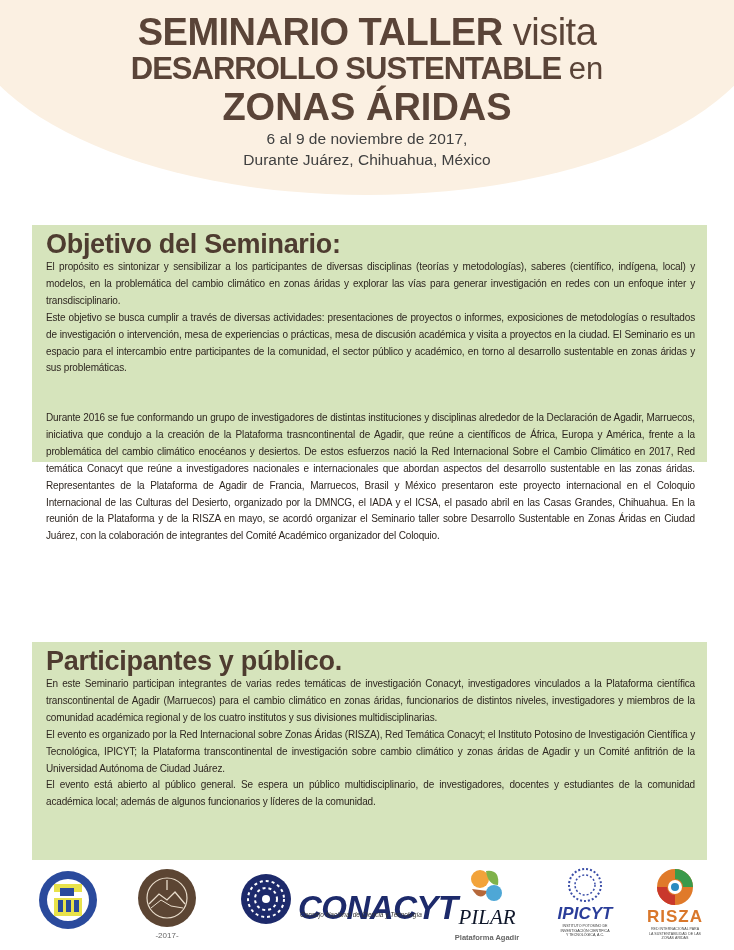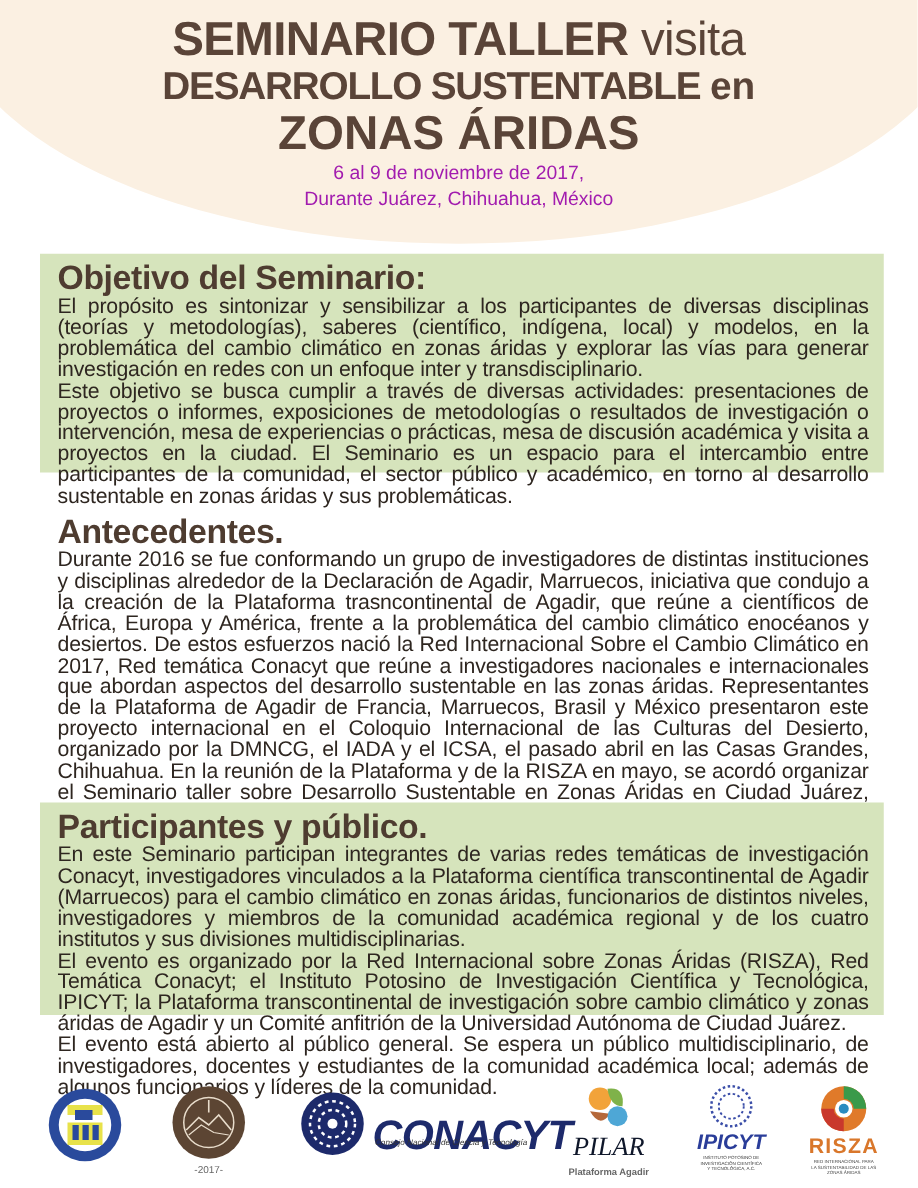--- a/index.html
+++ b/index.html
@@ -4,27 +4,27 @@
 <style>
   html, body { margin:0; padding:0; background:#ffffff; }
   body { width:734px; height:950px; position:relative; overflow:hidden;
          font-family:"Liberation Sans", sans-serif; color:#4a3b30; }
   .ellipse { position:absolute; left:-40px; top:-190px; width:814px; height:385px;
              border-radius:50%; background:#fbf0e2; }
   .header { position:absolute; left:0; top:12px; width:734px; text-align:center; }
   .t1 { font-size:38px; line-height:40px; color:#5a4438; font-weight:bold; letter-spacing:-0.5px; }
   .t1 .light { font-weight:normal; }
   .t2 { font-size:31px; line-height:34px; color:#5a4438; font-weight:bold; letter-spacing:-1px; }
-  .t2 .light { font-weight:bold; letter-spacing:0;margin-top:36px; }
+  .t2 .light { font-weight:normal; letter-spacing:0;margin-top:36px; }
   .t3 { font-size:38px; line-height:42px; color:#5a4438; font-weight:bold; }
-  .sub { font-size:15.5px; line-height:21px; color:#a21caf; }
+  .sub { font-size:15.5px; line-height:21px; color:#404040; }
   .box { position:absolute; left:32px; width:675px; box-sizing:border-box; padding:4px 12px 6px 14px; }
   .green { background:#d6e4bc; }
   .box h2 { margin:0; font-size:27px; line-height:30px; color:#4e3c30; font-weight:bold; letter-spacing:-0.3px; }
-  .box p { margin:0; font-size:17px; line-height:16.9px; text-align:justify; color:#2e2620;
+  .box p { margin:0; font-size:10px; line-height:16.9px; text-align:justify; color:#2e2620;
            font-family:"Liberation Sans Narrow","Liberation Sans", sans-serif; letter-spacing:-0.15px; }
   .logos { position:absolute; left:0; top:865px; width:734px; height:85px; }
   .logo { position:absolute; }
   .cap { position:absolute; font-size:8px; color:#666; text-align:center; width:100%; }
 </style>
 </head>
 <body>
 
 <div class="ellipse"></div>
 
@@ -35,32 +35,31 @@
   </div>
   <div class="t2">
     <span>DESARROLLO SUSTENTABLE</span>
     <span class="light">en</span>
   </div>
   <div class="t3">ZONAS ÁRIDAS</div>
   <div class="sub">6 al 9 de noviembre de 2017,</div>
   <div class="sub">Durante Juárez, Chihuahua, México</div>
 </div>
 
-<div class="box green" style="top:203px;height:175px;">
+<div class="box green" style="top:225px;height:237px;">
   <h2>Objetivo del Seminario:</h2>
   <p>El propósito es sintonizar y sensibilizar a los participantes de diversas disciplinas (teorías y metodologías), saberes (científico, indígena, local) y modelos, en la problemática del cambio climático en zonas áridas y explorar las vías para generar investigación en redes con un enfoque inter y transdisciplinario.</p>
   <p>Este objetivo se busca cumplir a través de diversas actividades: presentaciones de proyectos o informes, exposiciones de metodologías o resultados de investigación o intervención, mesa de experiencias o prácticas, mesa de discusión académica y visita a proyectos en la ciudad. El Seminario es un espacio para el intercambio entre participantes de la comunidad, el sector público y académico, en torno al desarrollo sustentable en zonas áridas y sus problemáticas.</p>
 </div>
 
 <div class="box" style="top:406px;height:225px;">
-  <h2>Antecedentes.</h2>
   <p>Durante 2016 se fue conformando un grupo de investigadores de distintas instituciones y disciplinas alrededor de la Declaración de Agadir, Marruecos, iniciativa que condujo a la creación de la Plataforma trasncontinental de Agadir, que reúne a científicos de África, Europa y América, frente a la problemática del cambio climático enocéanos y desiertos. De estos esfuerzos nació la Red Internacional Sobre el Cambio Climático en 2017, Red temática Conacyt que reúne a investigadores nacionales e internacionales que abordan aspectos del desarrollo sustentable en las zonas áridas. Representantes de la Plataforma de Agadir de Francia, Marruecos, Brasil y México presentaron este proyecto internacional en el Coloquio Internacional de las Culturas del Desierto, organizado por la DMNCG, el IADA y el ICSA, el pasado abril en las Casas Grandes, Chihuahua. En la reunión de la Plataforma y de la RISZA en mayo, se acordó organizar el Seminario taller sobre Desarrollo Sustentable en Zonas Áridas en Ciudad Juárez, con la colaboración de integrantes del Comité Académico organizador del Coloquio.</p>
 </div>
 
-<div class="box green" style="top:642px;height:170px;">
+<div class="box green" style="top:642px;height:218px;">
   <h2>Participantes y público.</h2>
   <p>En este Seminario participan integrantes de varias redes temáticas de investigación Conacyt, investigadores vinculados a la Plataforma científica transcontinental de Agadir (Marruecos) para el cambio climático en zonas áridas, funcionarios de distintos niveles, investigadores y miembros de la comunidad académica regional y de los cuatro institutos y sus divisiones multidisciplinarias.</p>
   <p>El evento es organizado por la Red Internacional sobre Zonas Áridas (RISZA), Red Temática Conacyt; el Instituto Potosino de Investigación Científica y Tecnológica, IPICYT; la Plataforma transcontinental de investigación sobre cambio climático y zonas áridas de Agadir y un Comité anfitrión de la Universidad Autónoma de Ciudad Juárez.</p>
   <p>El evento está abierto al público general. Se espera un público multidisciplinario, de investigadores, docentes y estudiantes de la comunidad académica local; además de algunos funcionarios y líderes de la comunidad.</p>
 </div>
 
 <div class="logos">
 
   <div class="logo" style="left:38px;top:5px;width:60px;height:60px;">
     <svg width="60" height="60" viewBox="0 0 60 60">

